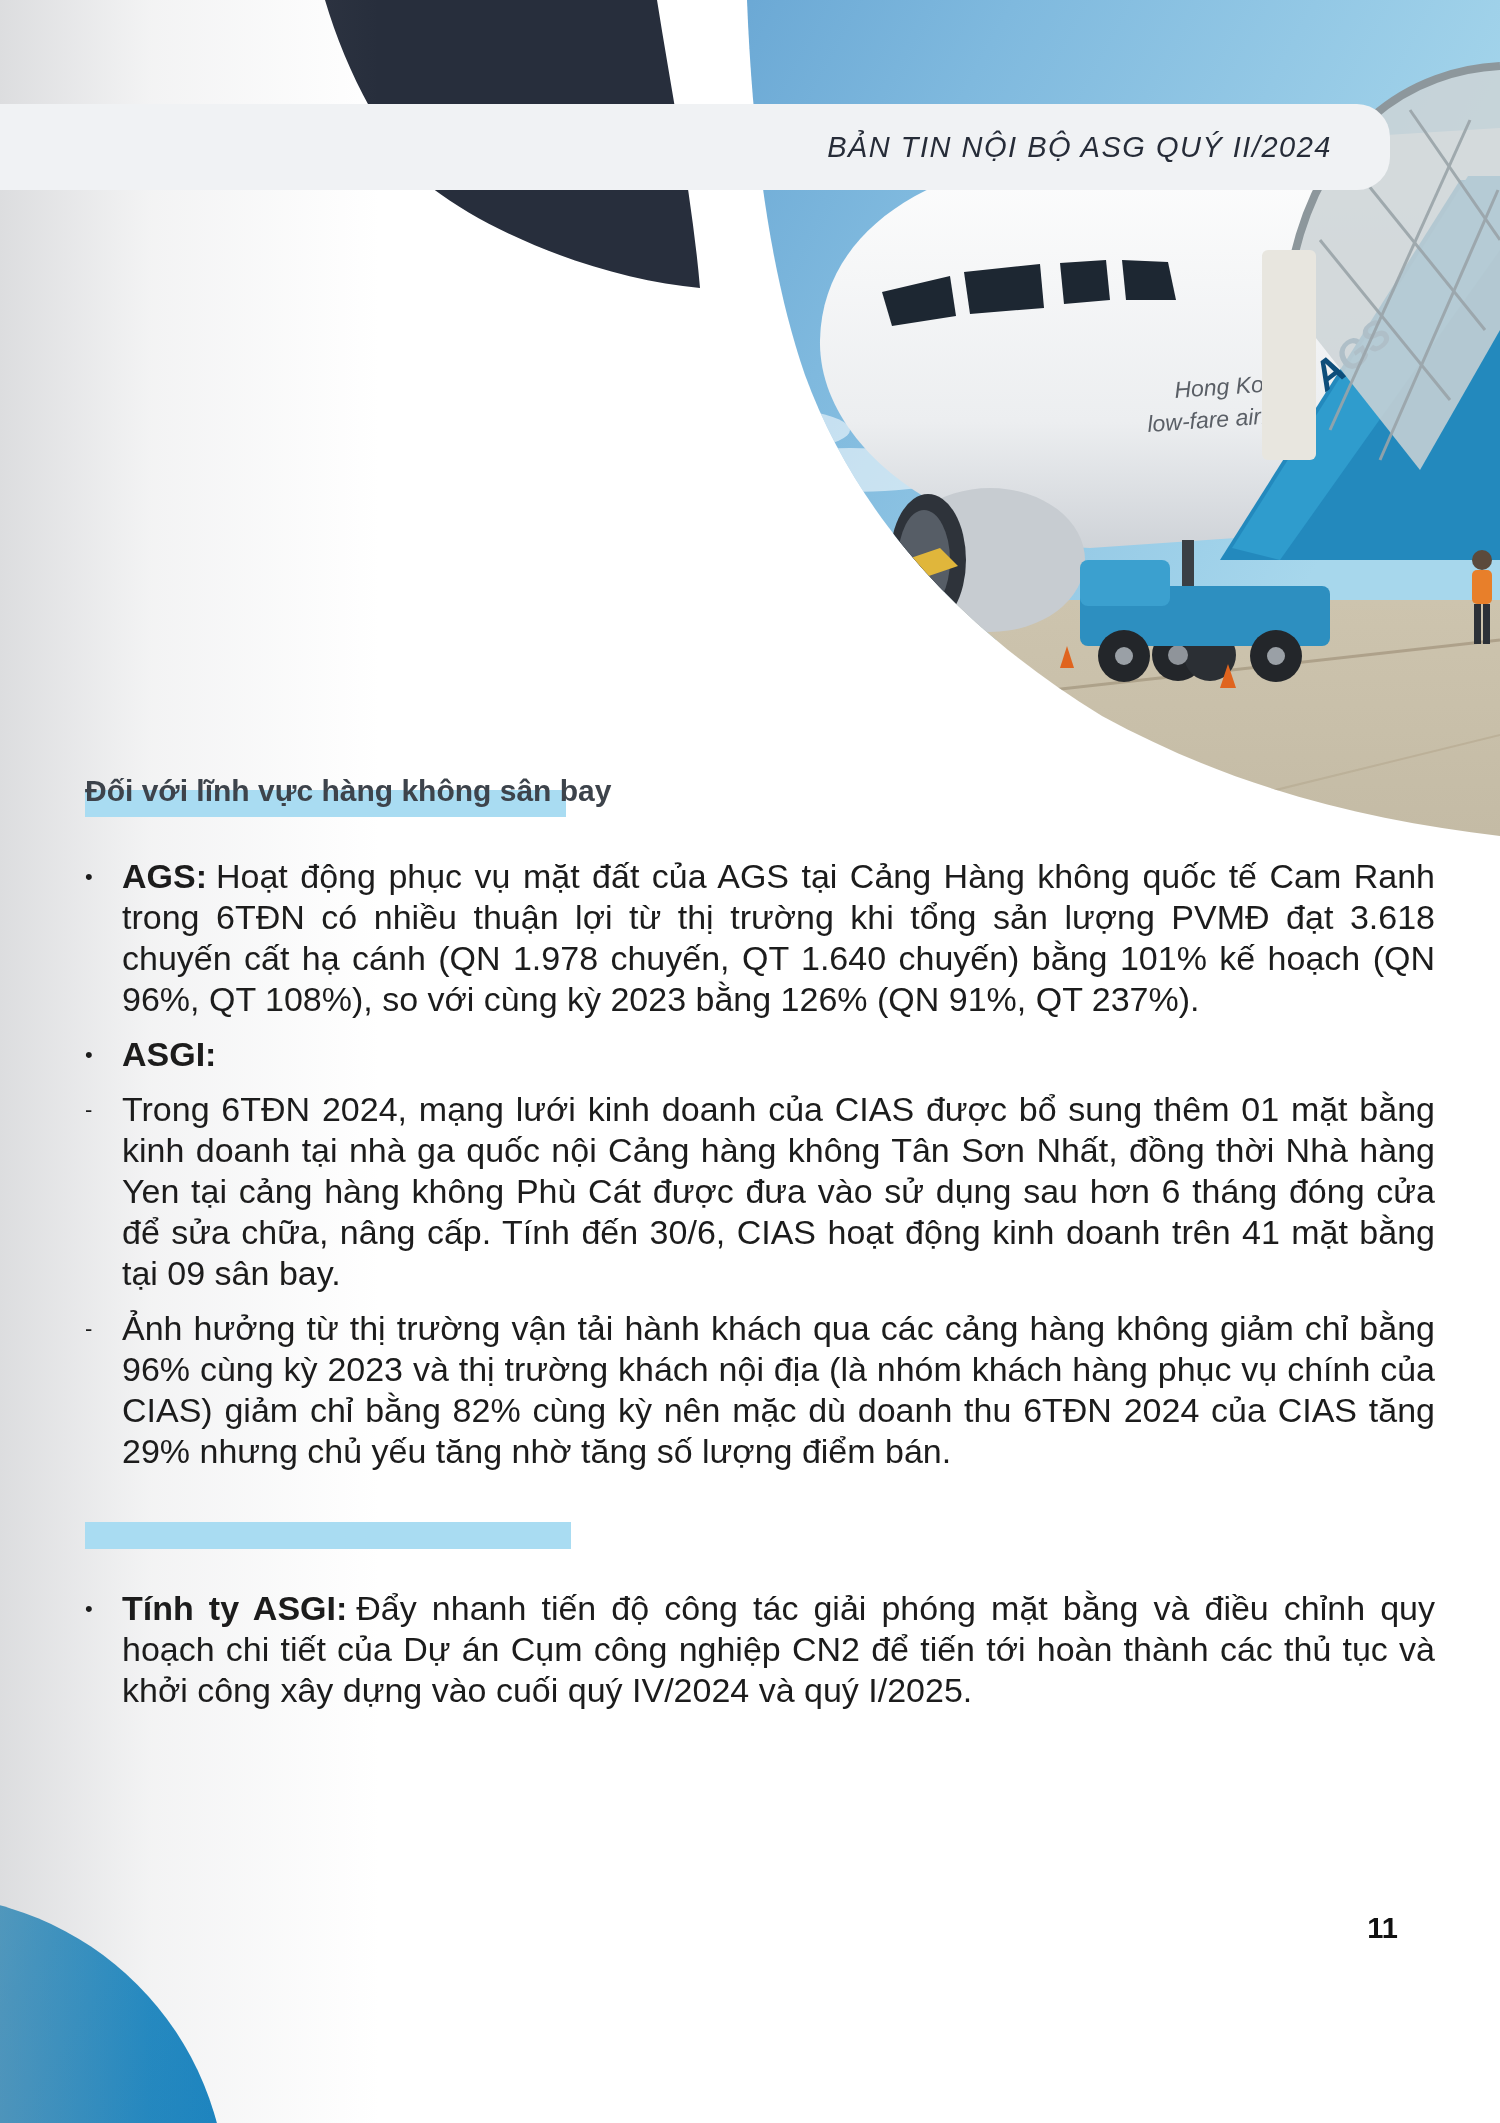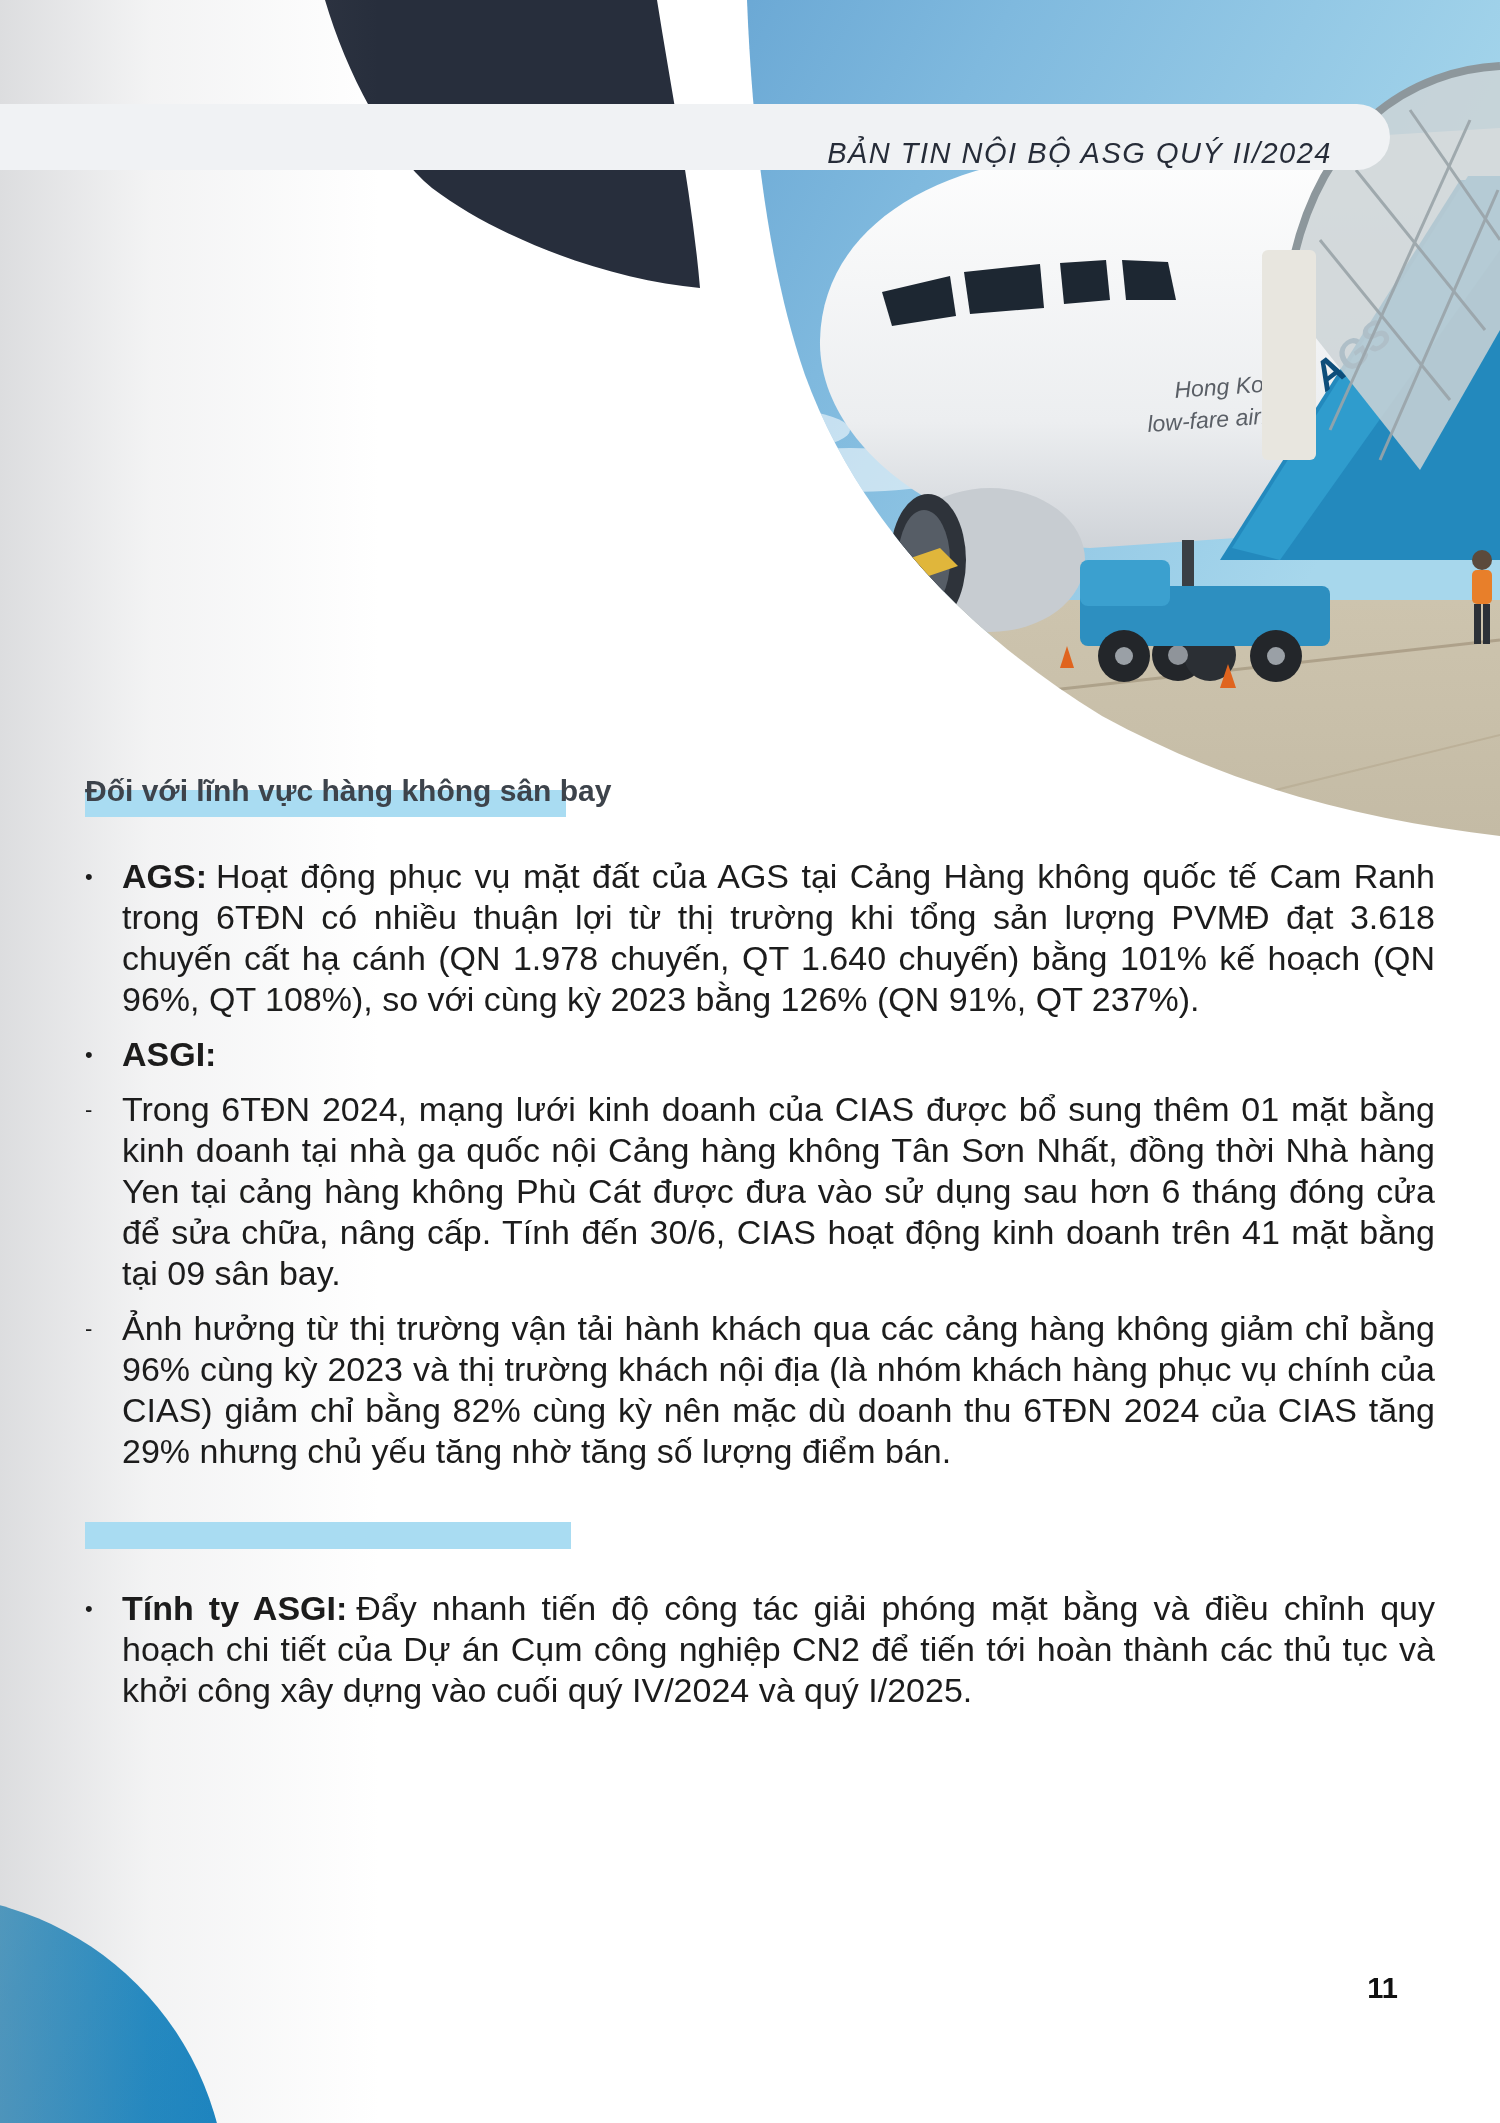--- a/index.html
+++ b/index.html
@@ -8,42 +8,42 @@
 
   
   .photo-wrap{position:absolute; left:520px; top:0; width:980px; height:860px; z-index:1;}
   .swoosh{position:absolute; left:0; top:0; width:760px; height:320px; z-index:2;}
   .blue-corner{position:absolute; left:-385px; top:1895px; width:612px; height:612px; border-radius:50%;
                background:linear-gradient(125deg,#2aa0cc 0%, #1287c4 45%, #0a79bd 100%); z-index:2;}
   .left-fade{position:absolute; left:0; top:0; width:420px; height:100%; z-index:3; pointer-events:none;
              background:linear-gradient(to right, rgba(168,170,175,0.40) 0px, rgba(168,170,175,0.14) 150px, rgba(168,170,175,0) 380px);}
 
   
-  .band{position:absolute; left:0; top:104px; width:1390px; height:66px; z-index:4;
+  .band{position:absolute; left:0; top:104px; width:1390px; height:86px; z-index:4;
         background:#f0f2f4; border-radius:0 33px 33px 0;
-        display:flex; align-items:flex-end; justify-content:flex-end; padding-right:58px; box-sizing:border-box;}
+        display:flex; align-items:center; justify-content:flex-end; padding-right:58px; box-sizing:border-box;}
   .band .title{font-style:italic; font-size:29px; letter-spacing:1.5px; color:#262c38; font-weight:500; white-space:nowrap;}
 
   
   .content{position:absolute; left:85px; top:772px; width:1350px; z-index:5; color:#1c1c1c;}
   .section-heading{position:relative; display:inline-block; font-weight:bold; font-size:30px; color:#3d434b; line-height:38px; margin:0;}
   .section-heading .ht{position:relative; z-index:2;margin-top:48px;}
   .section-heading .bar{position:absolute; left:0; bottom:-7px; height:27px; background:#a9dcf2; z-index:1;}
   .sec1-bar{width:481px;}
   .sec2-bar{width:486px;}
   .items{margin-top:46px;}
   .sec2 .items{margin-top:42px;}
   .item{display:flex; margin-bottom:14px;}
   .marker{flex:0 0 37px; font-size:22px; line-height:41px; color:#1c1c1c;}
   .item-text{flex:1; font-size:34px; line-height:41px; text-align:justify;}
   .item-text strong{margin-right:9px;}
   .item-text strong:empty{margin-right:0;}
   .sec2{display:block; margin-top:56px;}
 
-  .page-number{position:absolute; right:102px; top:1972px; z-index:5; font-size:29px; font-weight:bold; color:#111;}
+  .page-number{position:absolute; right:102px; top:1912px; z-index:5; font-size:29px; font-weight:bold; color:#111;}
 
   svg text{font-family:"Liberation Sans", sans-serif;}
 </style>
 </head>
 <body>
 
 <div class="page">
 
   <div class="photo-wrap">
     <svg width="980" height="860" viewBox="0 0 980 860">

